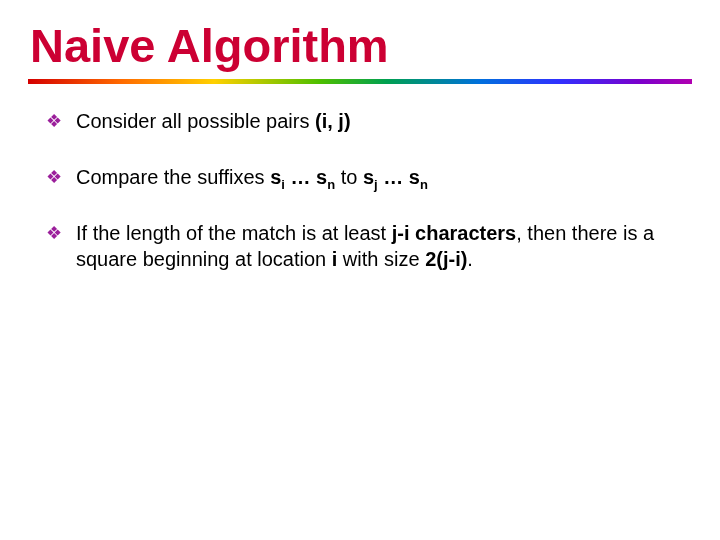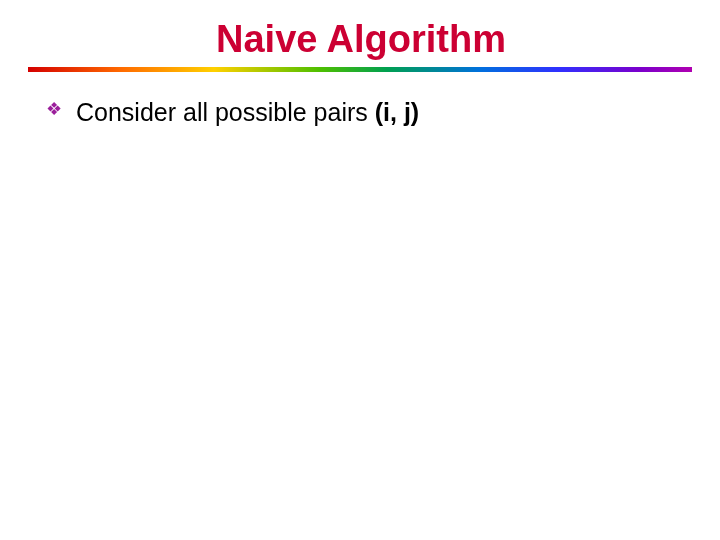--- a/index.html
+++ b/index.html
@@ -11,43 +11,42 @@
     font-family: "Comic Sans MS", "Chalkboard SE", cursive, sans-serif;
     color: #000;
   }
   .slide {
     box-sizing: border-box;
     width: 720px;
     height: 540px;
     padding: 18px 28px 10px 28px;
   }
   .title {
-    font-size: 38px;
+    font-size: 47px;
     font-weight: bold;
     color: #cc0033;
     margin: 0 0 6px 2px;
-    text-align: center;
   }
   .rainbow-rule {
     height: 5px;
     width: 100%;
     background: linear-gradient(to right,
       #d40000 0%, #ff6a00 14%, #ffd000 28%, #4dbf00 44%,
       #00a050 54%, #0070dd 68%, #3030ff 80%, #7a00cc 92%, #b000b0 100%);
     margin-bottom: 24px;
   }
   ul.bullets {
     list-style: none;
     margin: 0;
     padding: 0 6px 0 18px;
   }
   ul.bullets > li {
     position: relative;
     padding-left: 30px;
-    font-size: 25px;
+    font-size: 20px;
     line-height: 1.3;
     margin-bottom: 30px;
   }
   ul.bullets > li::before {
     content: "\2756"; 
     position: absolute;
     left: 0;
     top: 2px;
     font-size: 18px;
     color: #9b1f9b;
@@ -69,16 +68,22 @@
 <div class="slide">
   <div class="title">Naive Algorithm</div>
   <div class="rainbow-rule"></div>
 
   <ul class="bullets">
 
     <li>
       <span>Consider all possible pairs </span><span class="bold">(i, j)</span>
     </li>
 
+    <li>
+      <span>Compare the suffixes </span><span class="bold"><span>s</span><span class="sub">i</span><span> … </span><span>s</span><span class="sub">n</span></span><span> to </span><span class="bold"><span>s</span><span class="sub">j</span><span> … </span><span>s</span><span class="sub">n</span></span>
+    </li>
 
+    <li>
+      <span>If the length of the match is at least </span><span class="bold">j-i characters</span><span>,  then there is a square beginning at location </span><span class="bold">i</span><span> with size </span><span class="bold">2(j-i)</span><span>.</span>
+    </li>
 
   </ul>
 </div>
 
 </body></html>

